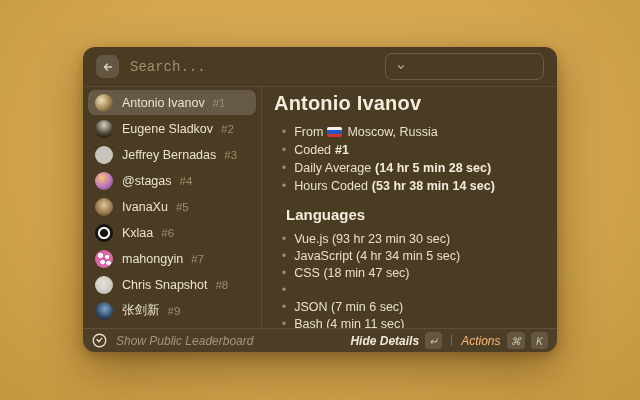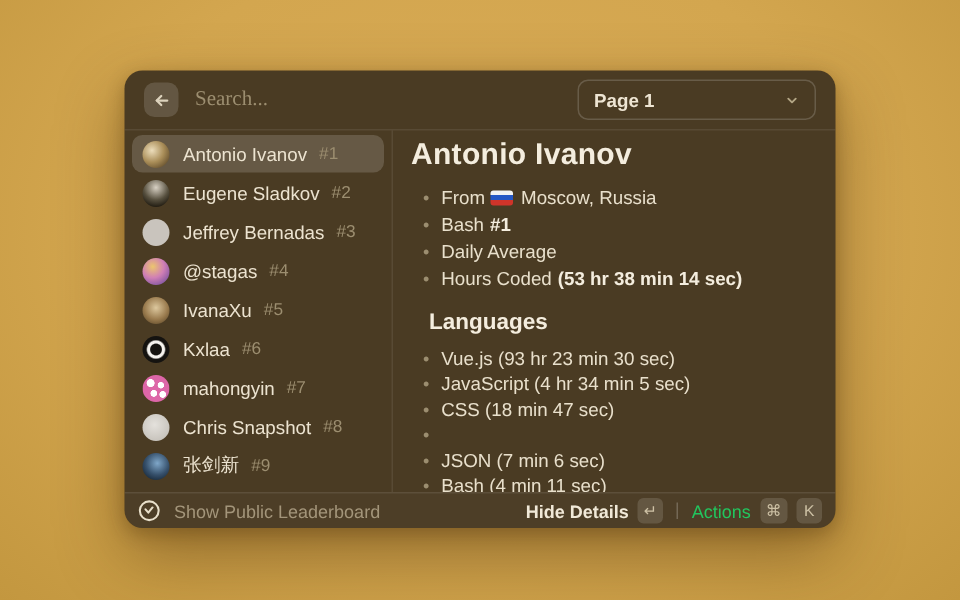--- a/index.html
+++ b/index.html
@@ -31,21 +31,21 @@
   .back-btn {
     width: 23px; height: 23px; border-radius: 7px;
     background: rgba(255,255,255,0.14);
     display: flex; align-items: center; justify-content: center;
     cursor: pointer; flex: 0 0 auto;
   }
   .back-btn svg { width: 12px; height: 12px; stroke: #dcd2bc; }
   .search-input {
     flex: 1; margin-left: 11px;
     background: transparent; border: none; outline: none;
-    font-family: Liberation Serif, serif;
+    font-family: Liberation Mono, monospace;
     font-size: 14px; color: #fde047;
   }
   .search-input::placeholder { color: #9c8e70; }
   .page-dropdown {
     flex: 0 0 auto; width: 159px; height: 27px;
     border: 1px solid rgba(255,255,255,0.17);
     border-radius: 7px;
     display: flex; align-items: center;
     padding: 0 10px;
     cursor: pointer;
@@ -116,31 +116,32 @@
   .section-heading { font-size: 15px; font-weight: 700; color: #f4edde; margin: 14px 0 9px 12px; }
 
   
   .footer {
     flex: 0 0 24px; height: 24px;
     border-top: 1px solid rgba(255,255,255,0.09);
     background: rgba(255,255,255,0.02);
     display: flex; align-items: center;
     padding: 0 9px 0 9px;
     font-size: 12px;
+    font-style: italic;
   }
   .app-icon {
     width: 15px; height: 15px; flex: 0 0 auto;
     display: flex; align-items: center; justify-content: center;
     margin-right: 9px;
   }
   .footer-left-label { color: #a3957a; flex: 1; white-space: nowrap; }
   .footer-action { display: flex; align-items: center; cursor: pointer; }
   .footer-action .action-label { white-space: nowrap; }
   .hide-details-label { font-weight: 700; color: #f1e9d8; }
-  .actions-label { color: #22c55e; text-align: center; }
+  .actions-label { color: #fdba74; text-align: center; }
   .key-badge {
     min-width: 17px; height: 17px; padding: 0 4px;
     margin-left: 6px; border-radius: 4px;
     background: rgba(255,255,255,0.13);
     color: #cdc1a5; font-size: 10.5px;
     display: flex; align-items: center; justify-content: center;
   }
   .footer-sep {
     width: 1px; height: 11px; background: rgba(255,255,255,0.22);
     margin: 0 9px; flex: 0 0 auto;
@@ -155,21 +156,20 @@
     <div class="back-btn">
       <span style="display:flex">
         <svg viewBox="0 0 24 24" fill="none" stroke-width="3" stroke-linecap="round" stroke-linejoin="round" style="width:12px;height:12px;stroke:#dcd2bc">
           <path d="M19 12H5"></path>
             <path d="M11 18l-6-6 6-6"></path>
         </svg>
       </span>
     </div>
     <input class="search-input" value="" placeholder="Search..." style="">
     <div class="page-dropdown">
-      <span class="value">Page 1</span>
       <span style="display:flex">
         <svg viewBox="0 0 24 24" fill="none" stroke-width="3" stroke-linecap="round" stroke-linejoin="round" style="width:10px;height:10px;stroke:#b3a685">
           <path d="M6 9l6 6 6-6"></path>
         </svg>
       </span>
     </div>
   </div>
 
   <div class="main">
 
@@ -225,26 +225,27 @@
       <div class="detail-title">Antonio Ivanov</div>
 
       <div class="stat-row">
         <span class="bullet">•</span>
         <span class="stat-label">From</span>
         <span class="flag-ru"></span>
         <span>Moscow, Russia</span>
       </div>
       <div class="stat-row">
         <span class="bullet">•</span>
-        <span class="stat-label">Bash</span>
+        <span class="stat-label">Coded</span>
         <span class="stat-value-bold">#1</span>
       </div>
       <div class="stat-row">
         <span class="bullet">•</span>
         <span class="stat-label">Daily Average</span>
+        <span class="stat-value-bold">(14 hr 5 min 28 sec)</span>
       </div>
       <div class="stat-row">
         <span class="bullet">•</span>
         <span class="stat-label">Hours Coded</span>
         <span class="stat-value-bold">(53 hr 38 min 14 sec)</span>
       </div>
 
       <div class="section-heading">Languages</div>
 
       <div class="lang-row">

